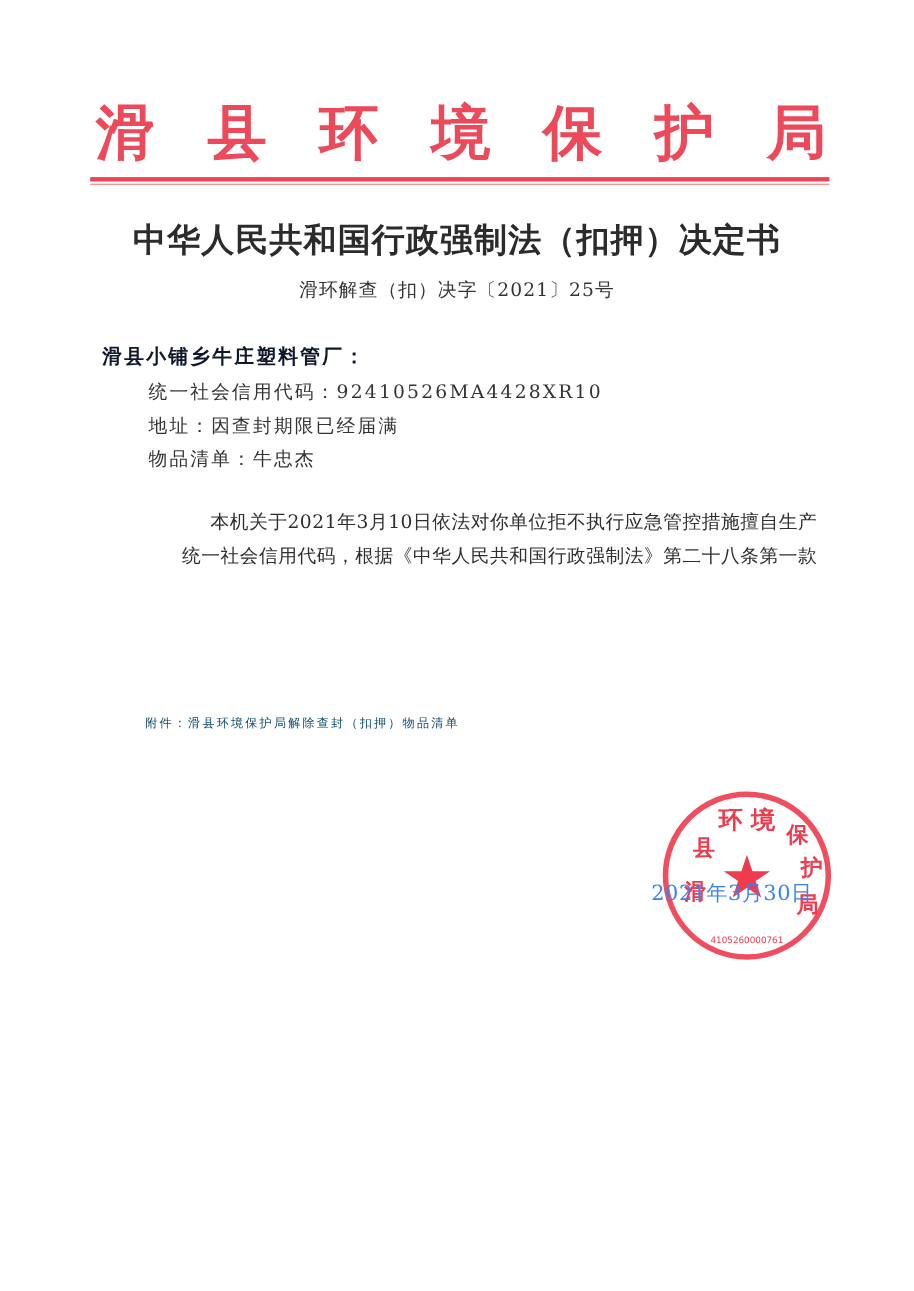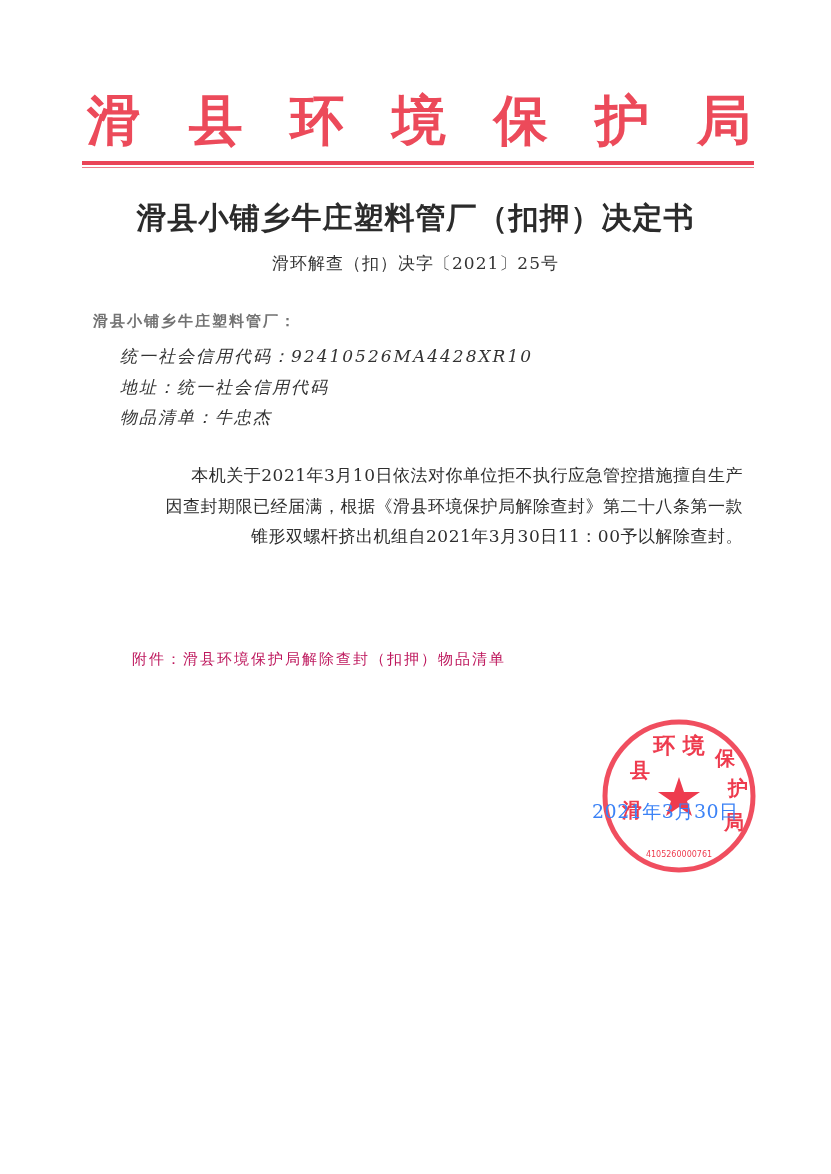--- a/index.html
+++ b/index.html
@@ -8,55 +8,54 @@
   .masthead { position: absolute; left: 84px; top: 86px; width: 670px; height: 70px;
               display: flex; justify-content: space-between; align-items: center;
               color: #ec4a5a; font-size: 54px; font-weight: bold; letter-spacing: 0; }
   .masthead span { display: inline-block; width: 60px; text-align: center; }
   .rule-thick { position: absolute; left: 82px; top: 161px; width: 672px; height: 4px; background: #ea4457; }
   .rule-thin { position: absolute; left: 82px; top: 167px; width: 672px; height: 1px; background: #ee7a86; }
   .doc-title { position: absolute; left: 0; top: 198px; width: 831px; text-align: center;
                font-size: 30px; font-weight: bold; color: #2b2b2b; letter-spacing: 1px; }
   .doc-number { position: absolute; left: 0; top: 252px; width: 831px; text-align: center;
                 font-size: 17px; color: #333; letter-spacing: 1px; }
-  .addressee { position: absolute; left: 93px; top: 312px; font-size: 15px; font-weight: bold; color: #737373; letter-spacing: 2px; }
-  .info-line { position: absolute; left: 120px; font-size: 17px; color: #333; letter-spacing: 2px; font-style: italic; }
+  .addressee { position: absolute; left: 93px; top: 312px; font-size: 18px; font-weight: bold; color: #0f172a; letter-spacing: 2px; }
+  .info-line { position: absolute; left: 135px; font-size: 17px; color: #333; letter-spacing: 2px; }
   .body-para { position: absolute; left: 93px; width: 650px; font-size: 17px; line-height: 30.5px; color: #2e2e2e; letter-spacing: 0.5px; text-align: right; }
   .body-line { white-space: nowrap; }
-  .attachment { position: absolute; left: 132px; top: 650px; font-size: 15px; color: #be185d; letter-spacing: 2px; }
+  .attachment { position: absolute; left: 132px; top: 650px; font-size: 11px; color: #0c4a6e; letter-spacing: 2px; }
   .seal { position: absolute; left: 600px; top: 717px; width: 158px; height: 158px; }
   .date { position: absolute; left: 592px; top: 799px; font-size: 19px; color: #3b82f6; letter-spacing: 0.5px; }
 </style>
 </head>
 <body>
 
 <div class="masthead">
   <span>滑</span>
   <span>县</span>
   <span>环</span>
   <span>境</span>
   <span>保</span>
   <span>护</span>
   <span>局</span>
 </div>
 <div class="rule-thick"></div>
 <div class="rule-thin"></div>
 
-<div class="doc-title">滑县小铺乡牛庄塑料管厂（扣押）决定书</div>
+<div class="doc-title">中华人民共和国行政强制法（扣押）决定书</div>
 <div class="doc-number">滑环解查（扣）决字〔2021〕25号</div>
 
 <div class="addressee">滑县小铺乡牛庄塑料管厂：</div>
 <div class="info-line" style="top:345px">统一社会信用代码：92410526MA4428XR10</div>
-<div class="info-line" style="top:376px">地址：统一社会信用代码</div>
+<div class="info-line" style="top:376px">地址：因查封期限已经届满</div>
 <div class="info-line" style="top:406px">物品清单：牛忠杰</div>
 
 <div class="body-para" style="top:460px">
   <div class="body-line">　　本机关于2021年3月10日依法对你单位拒不执行应急管控措施擅自生产</div>
-  <div class="body-line">因查封期限已经届满，根据《滑县环境保护局解除查封》第二十八条第一款</div>
-  <div class="body-line">锥形双螺杆挤出机组自2021年3月30日11：00予以解除查封。</div>
+  <div class="body-line">统一社会信用代码，根据《中华人民共和国行政强制法》第二十八条第一款</div>
 </div>
 
 <div class="attachment">附件：滑县环境保护局解除查封（扣押）物品清单</div>
 
 <svg class="seal" viewBox="0 0 158 158">
   <circle cx="79" cy="79" r="74" fill="none" stroke="#ee3b4e" stroke-width="5" opacity="0.9"></circle>
   <polygon points="79,60 84,75 100,75 87,84 92,99 79,90 66,99 71,84 58,75 74,75" fill="#ee3b4e"></polygon>
   <text x="79" y="36" text-anchor="middle" font-size="22" fill="#ee3b4e" font-family="DejaVu Sans, sans-serif" font-weight="bold">环 境</text>
   <text x="30" y="60" font-size="20" fill="#ee3b4e" font-family="DejaVu Sans, sans-serif" font-weight="bold">县</text>
   <text x="22" y="100" font-size="20" fill="#ee3b4e" font-family="DejaVu Sans, sans-serif" font-weight="bold">滑</text>

